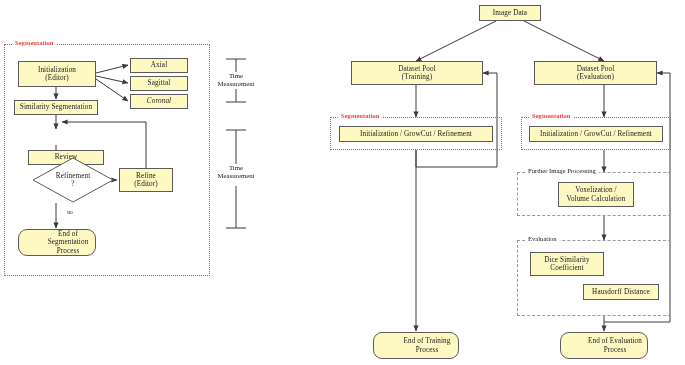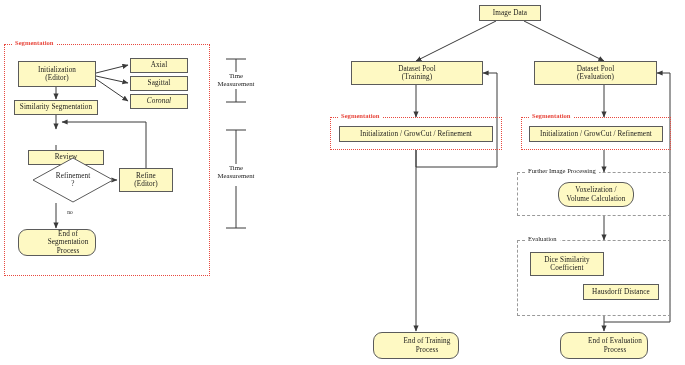--- a/index.html
+++ b/index.html
@@ -164,21 +164,21 @@
   <div class="node" style="left:339px;top:126px;width:154px;height:16px;">Initialization / GrowCut / Refinement</div>
 
   <div class="group red" style="left:521px;top:117px;width:150px;height:33px;">
     <span class="glabel red">Segmentation</span>
   </div>
   <div class="node" style="left:529px;top:126px;width:134px;height:16px;">Initialization / GrowCut / Refinement</div>
 
   <div class="group gray" style="left:517px;top:172px;width:154px;height:44px;">
     <span class="glabel gray">Further Image Processing</span>
   </div>
-  <div class="node" style="left: 558px; top: 182px; width: 76px; height: 25px; white-space: pre-line; border-radius: 11px;">Voxelization /
+  <div class="node" style="left: 558px; top: 182px; width: 76px; height: 25px; white-space: pre-line;">Voxelization /
 Volume Calculation</div>
 
   <div class="group gray" style="left:517px;top:240px;width:154px;height:76px;">
     <span class="glabel gray">Evaluation</span>
   </div>
   <div class="node" style="left: 530px; top: 252px; width: 74px; height: 24px; white-space: pre-line;">Dice Similarity
 Coefficient</div>
   <div class="node" style="left:583px;top:284px;width:76px;height:16px;">Hausdorff Distance</div>
 
   <div class="node term" style="left: 373px; top: 332px; width: 86px; height: 27px; white-space: pre-line;">End of Training

